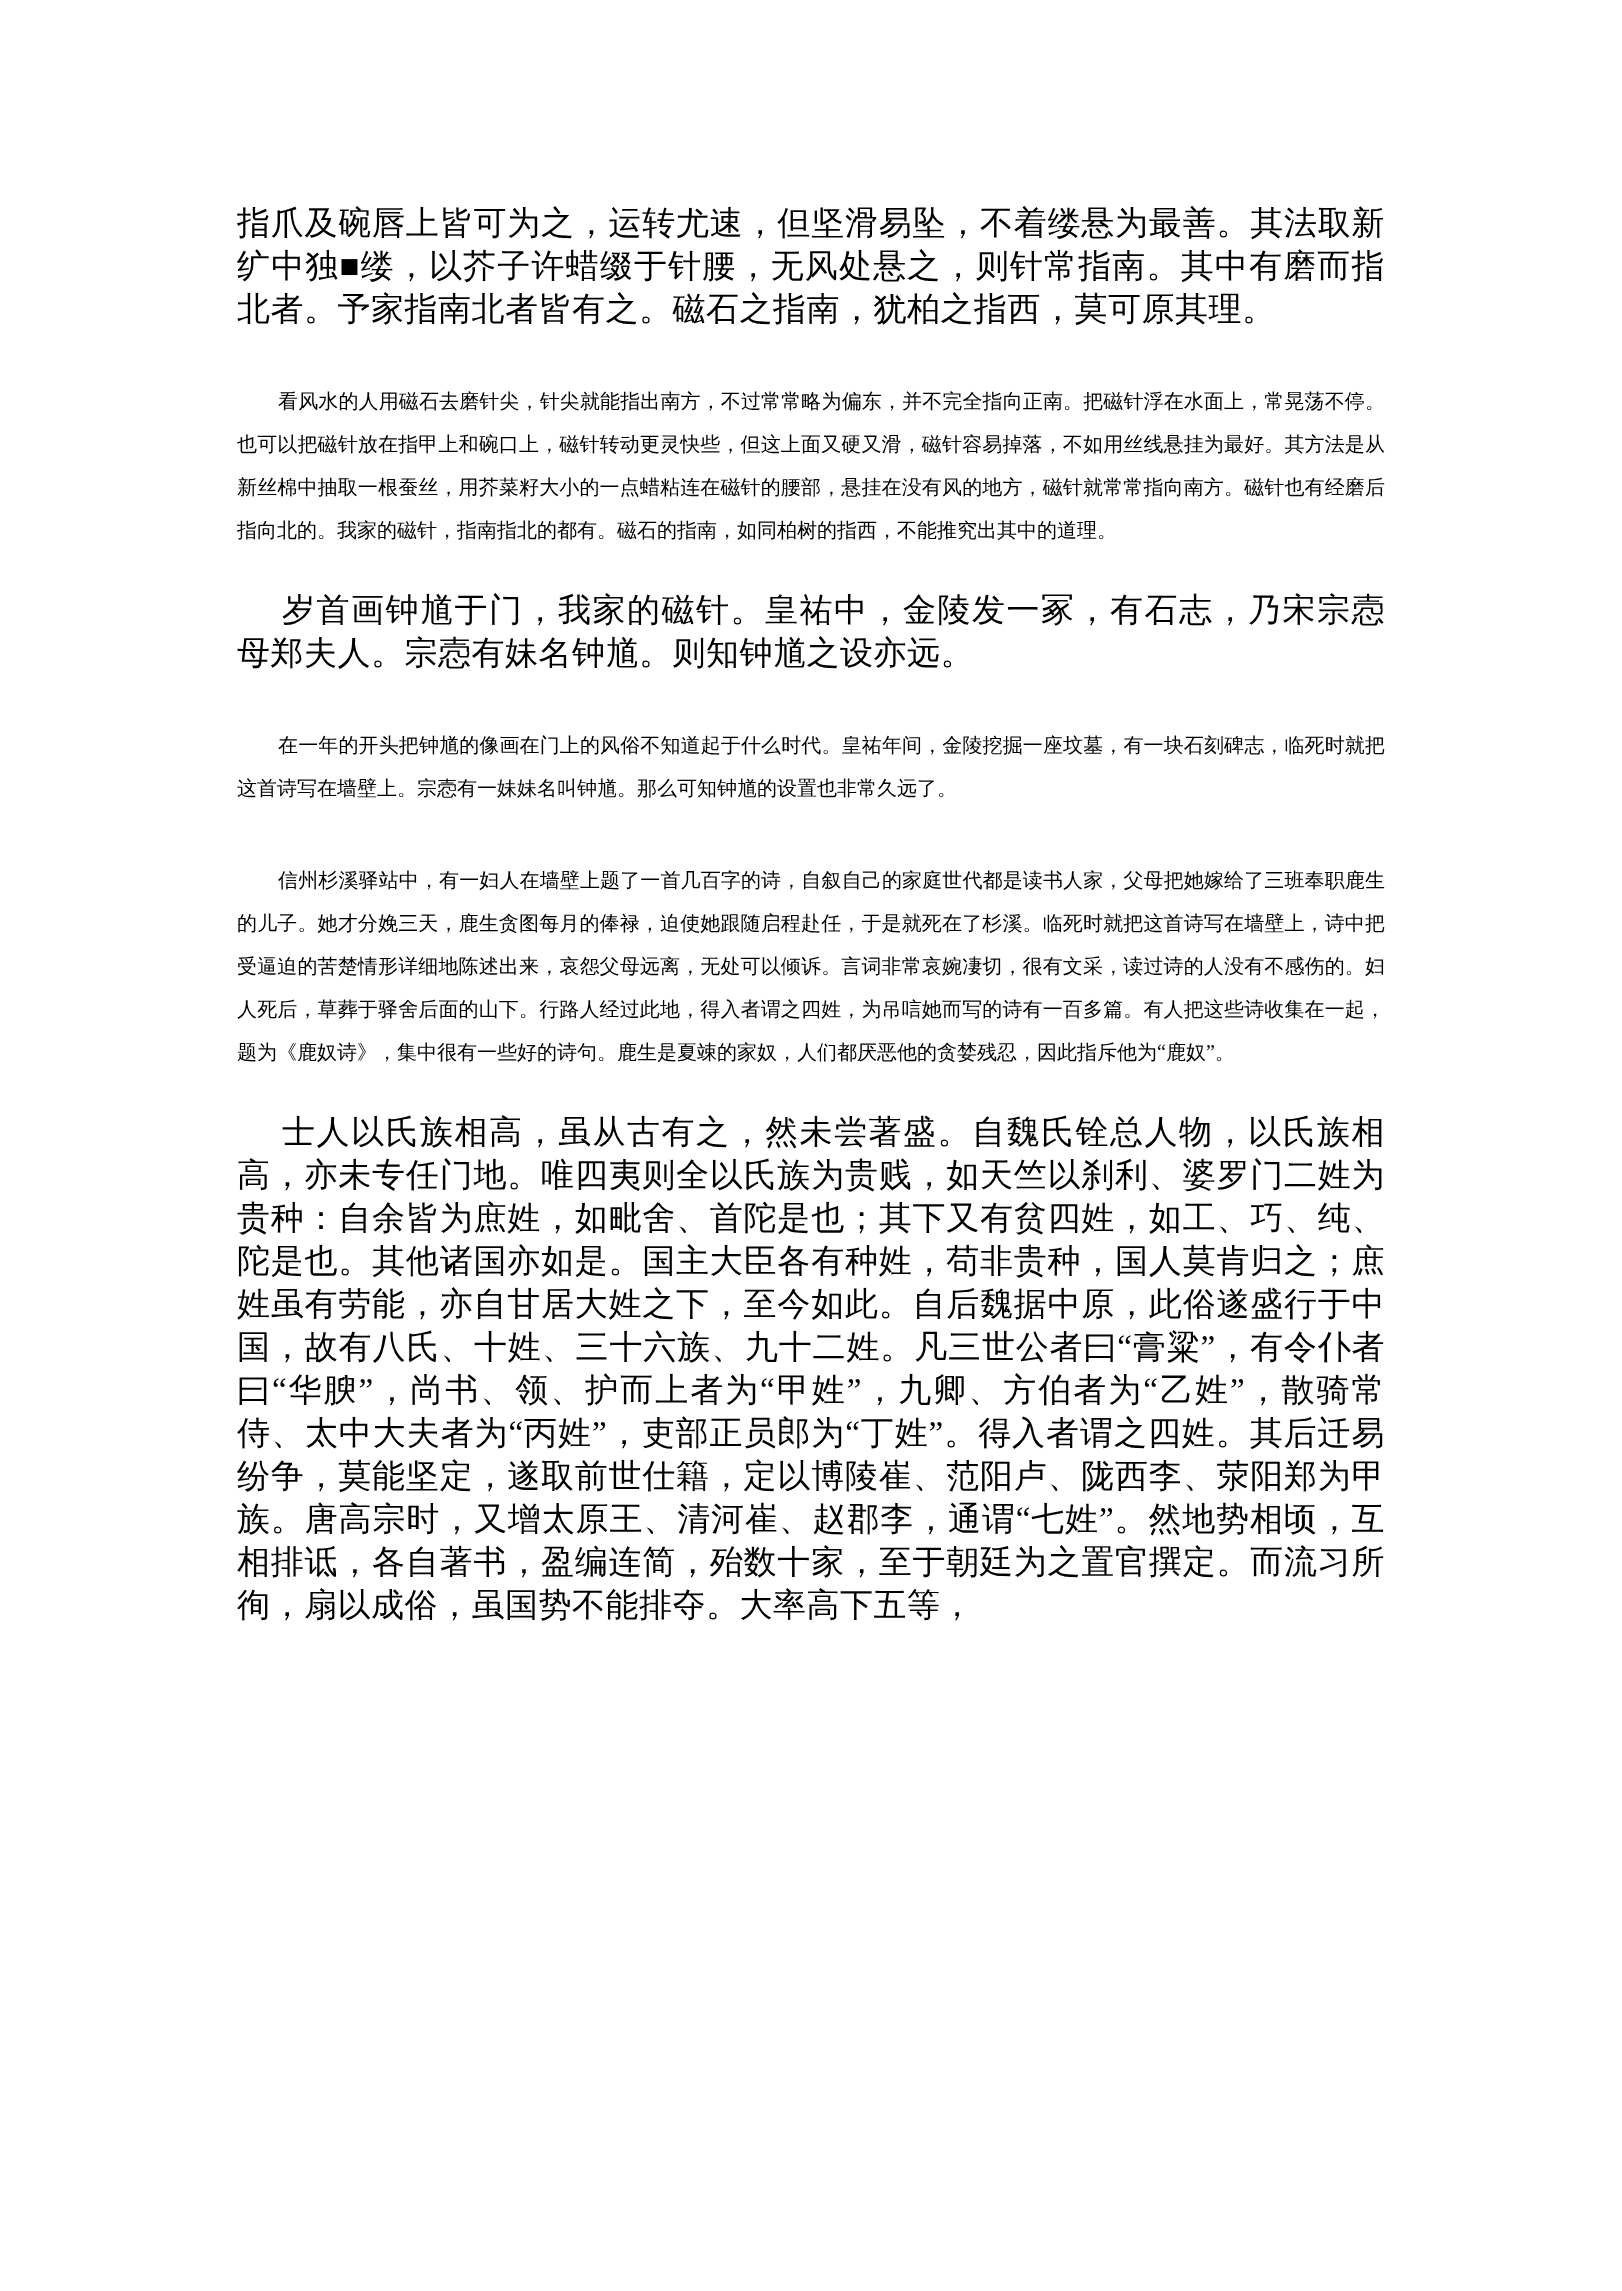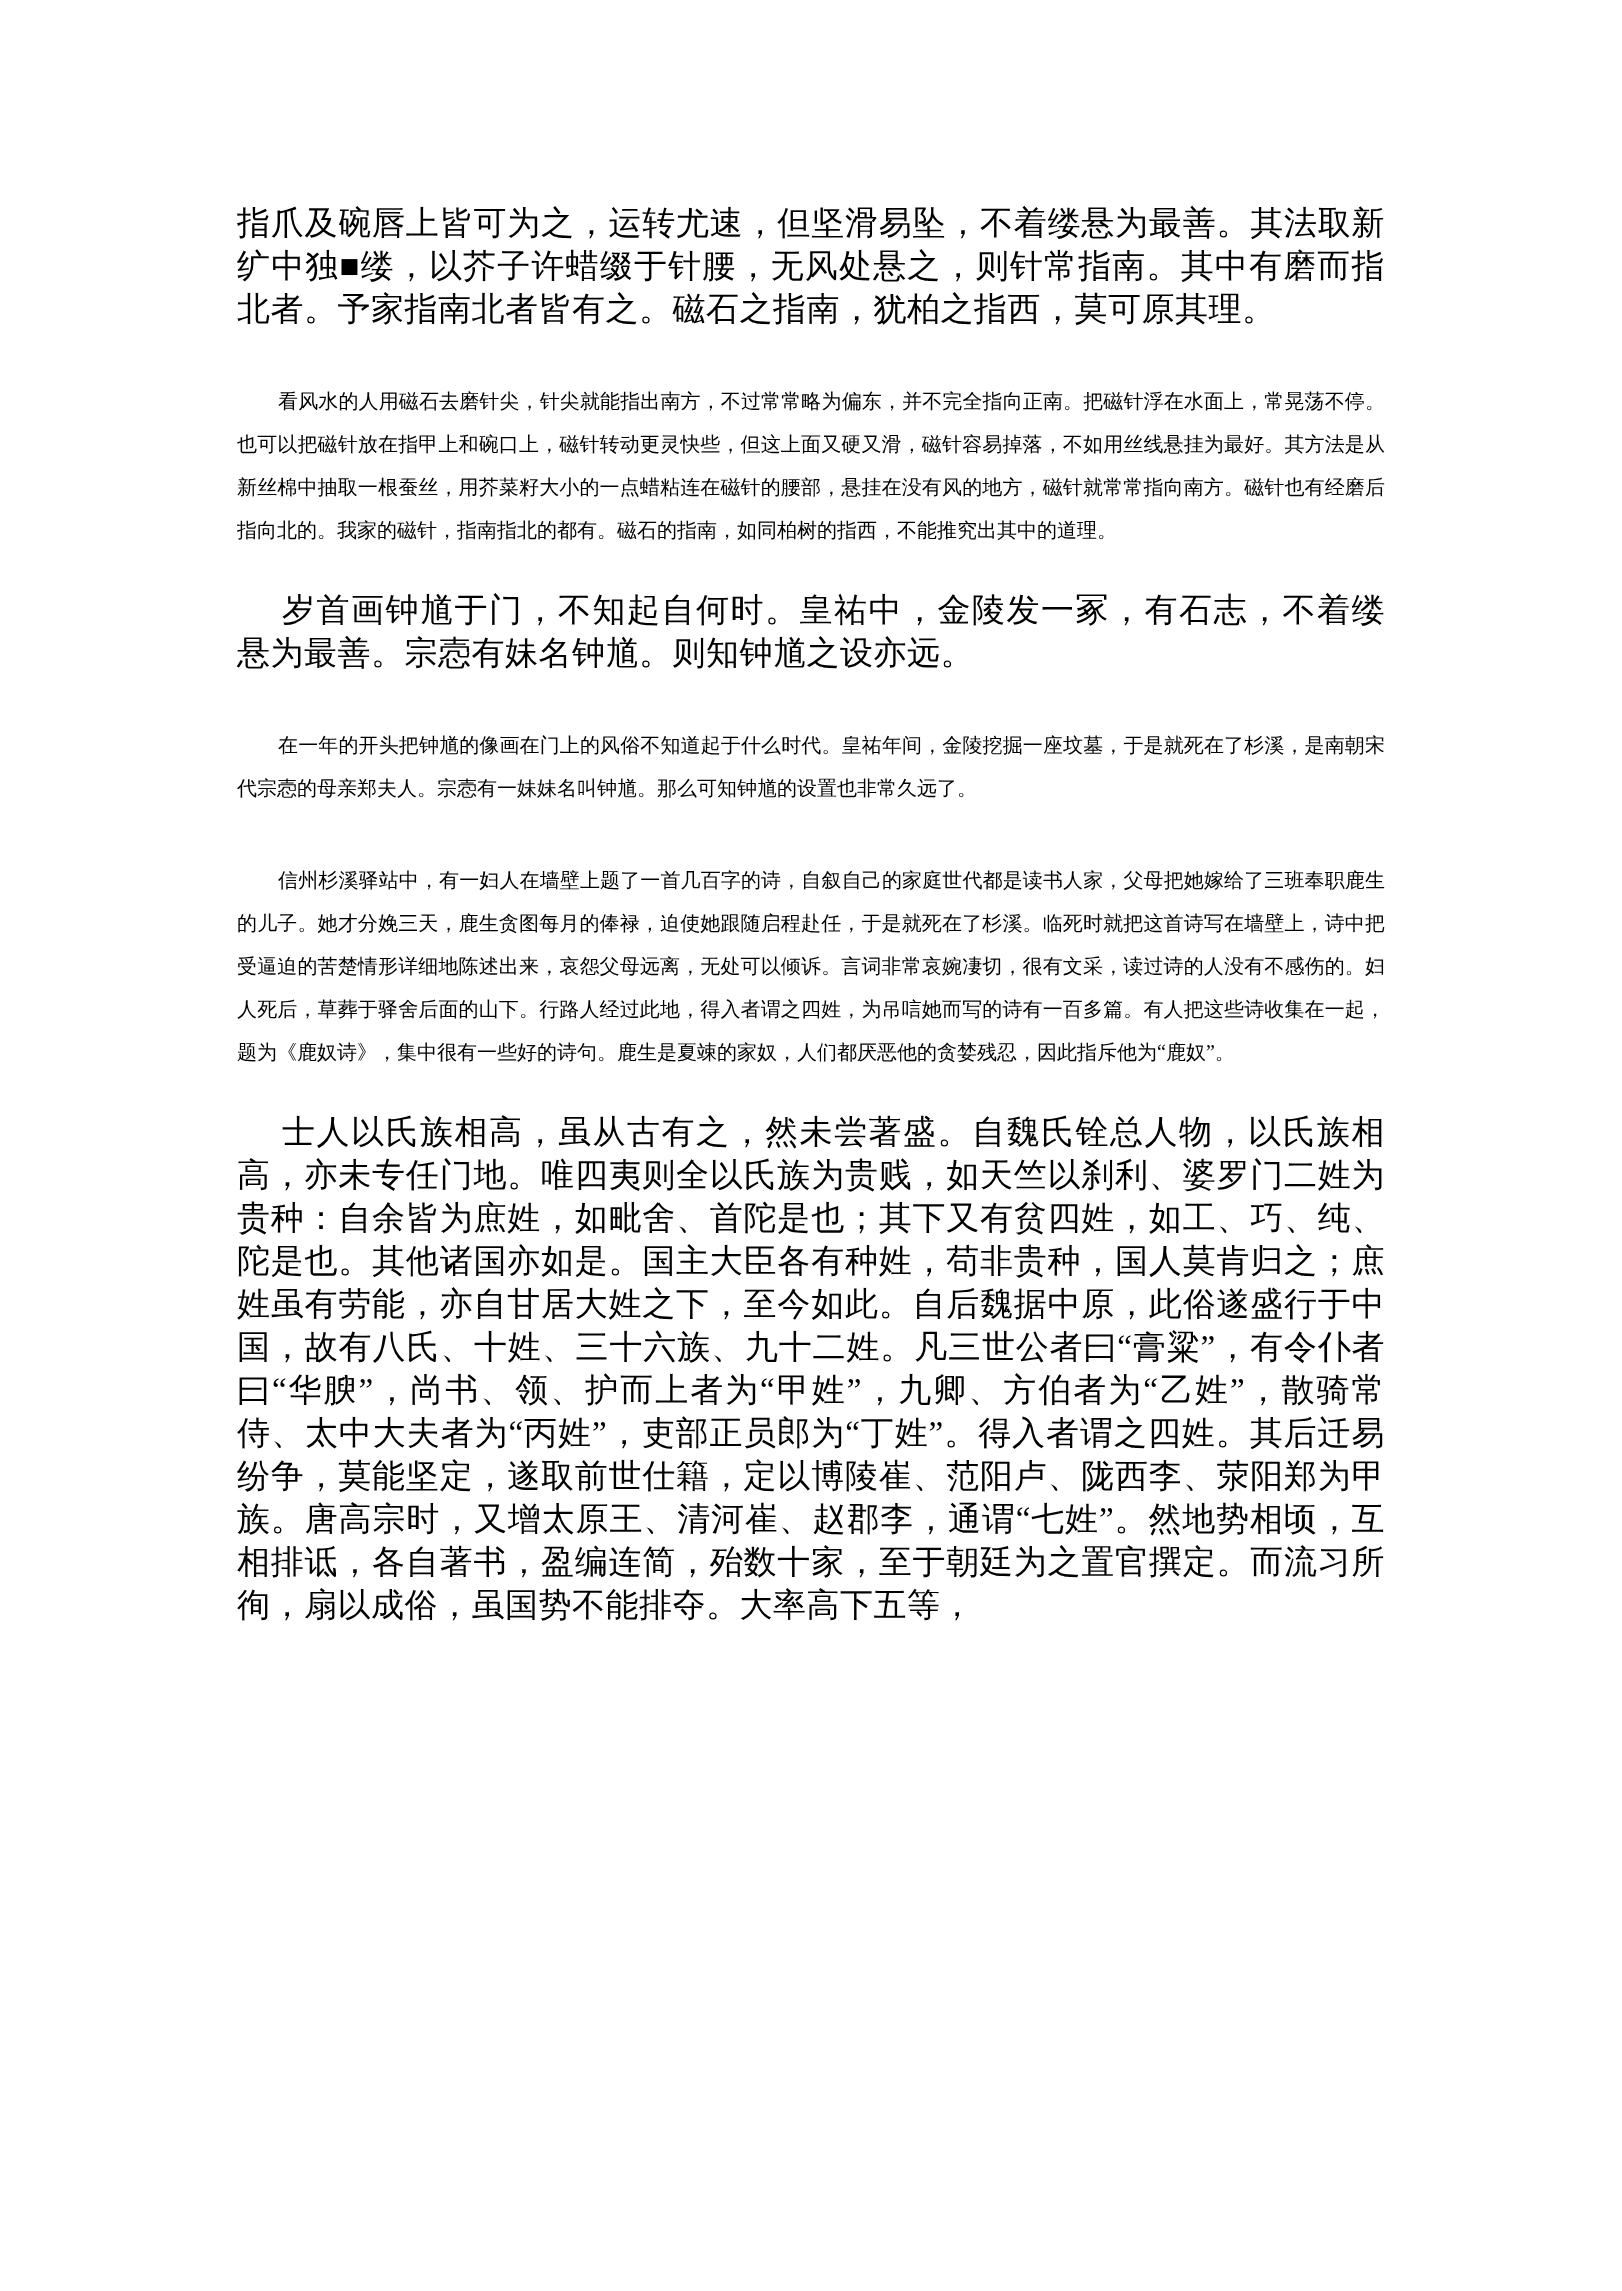--- a/index.html
+++ b/index.html
@@ -47,19 +47,19 @@
     text-indent: 0;
   }
 </style>
 </head>
 <body>
 
 <div class="page" style="background: rgb(255, 255, 255); color: rgb(0, 0, 0);">
   <div class="content" id="document-content">
       <p class="para classical no-indent">指爪及碗唇上皆可为之，运转尤速，但坚滑易坠，不着缕悬为最善。其法取新纩中独■缕，以芥子许蜡缀于针腰，无风处悬之，则针常指南。其中有磨而指北者。予家指南北者皆有之。磁石之指南，犹柏之指西，莫可原其理。</p>
       <p class="para translation">看风水的人用磁石去磨针尖，针尖就能指出南方，不过常常略为偏东，并不完全指向正南。把磁针浮在水面上，常晃荡不停。也可以把磁针放在指甲上和碗口上，磁针转动更灵快些，但这上面又硬又滑，磁针容易掉落，不如用丝线悬挂为最好。其方法是从新丝棉中抽取一根蚕丝，用芥菜籽大小的一点蜡粘连在磁针的腰部，悬挂在没有风的地方，磁针就常常指向南方。磁针也有经磨后指向北的。我家的磁针，指南指北的都有。磁石的指南，如同柏树的指西，不能推究出其中的道理。</p>
-      <p class="para classical">岁首画钟馗于门，不知起自何时。皇祐中，金陵发一冢，有石志，不着缕悬为最善。宗悫有妹名钟馗。则知钟馗之设亦远。</p>
-      <p class="para translation">在一年的开头把钟馗的像画在门上的风俗不知道起于什么时代。皇祐年间，金陵挖掘一座坟墓，于是就死在了杉溪，是南朝宋代宗悫的母亲郑夫人。宗悫有一妹妹名叫钟馗。那么可知钟馗的设置也非常久远了。</p>
+      <p class="para classical">岁首画钟馗于门，我家的磁针。皇祐中，金陵发一冢，有石志，乃宋宗悫母郑夫人。宗悫有妹名钟馗。则知钟馗之设亦远。</p>
+      <p class="para translation">在一年的开头把钟馗的像画在门上的风俗不知道起于什么时代。皇祐年间，金陵挖掘一座坟墓，有一块石刻碑志，临死时就把这首诗写在墙壁上。宗悫有一妹妹名叫钟馗。那么可知钟馗的设置也非常久远了。</p>
       <p class="para translation">信州杉溪驿站中，有一妇人在墙壁上题了一首几百字的诗，自叙自己的家庭世代都是读书人家，父母把她嫁给了三班奉职鹿生的儿子。她才分娩三天，鹿生贪图每月的俸禄，迫使她跟随启程赴任，于是就死在了杉溪。临死时就把这首诗写在墙壁上，诗中把受逼迫的苦楚情形详细地陈述出来，哀怨父母远离，无处可以倾诉。言词非常哀婉凄切，很有文采，读过诗的人没有不感伤的。妇人死后，草葬于驿舍后面的山下。行路人经过此地，得入者谓之四姓，为吊唁她而写的诗有一百多篇。有人把这些诗收集在一起，题为《鹿奴诗》，集中很有一些好的诗句。鹿生是夏竦的家奴，人们都厌恶他的贪婪残忍，因此指斥他为“鹿奴”。</p>
       <p class="para classical">士人以氏族相高，虽从古有之，然未尝著盛。自魏氏铨总人物，以氏族相高，亦未专任门地。唯四夷则全以氏族为贵贱，如天竺以刹利、婆罗门二姓为贵种：自余皆为庶姓，如毗舍、首陀是也；其下又有贫四姓，如工、巧、纯、陀是也。其他诸国亦如是。国主大臣各有种姓，苟非贵种，国人莫肯归之；庶姓虽有劳能，亦自甘居大姓之下，至今如此。自后魏据中原，此俗遂盛行于中国，故有八氏、十姓、三十六族、九十二姓。凡三世公者曰“膏粱”，有令仆者曰“华腴”，尚书、领、护而上者为“甲姓”，九卿、方伯者为“乙姓”，散骑常侍、太中大夫者为“丙姓”，吏部正员郎为“丁姓”。得入者谓之四姓。其后迁易纷争，莫能坚定，遂取前世仕籍，定以博陵崔、范阳卢、陇西李、荥阳郑为甲族。唐高宗时，又增太原王、清河崔、赵郡李，通谓“七姓”。然地势相顷，互相排诋，各自著书，盈编连简，殆数十家，至于朝廷为之置官撰定。而流习所徇，扇以成俗，虽国势不能排夺。大率高下五等，</p>
     </div>
 </div>
 
 
 </body></html>

